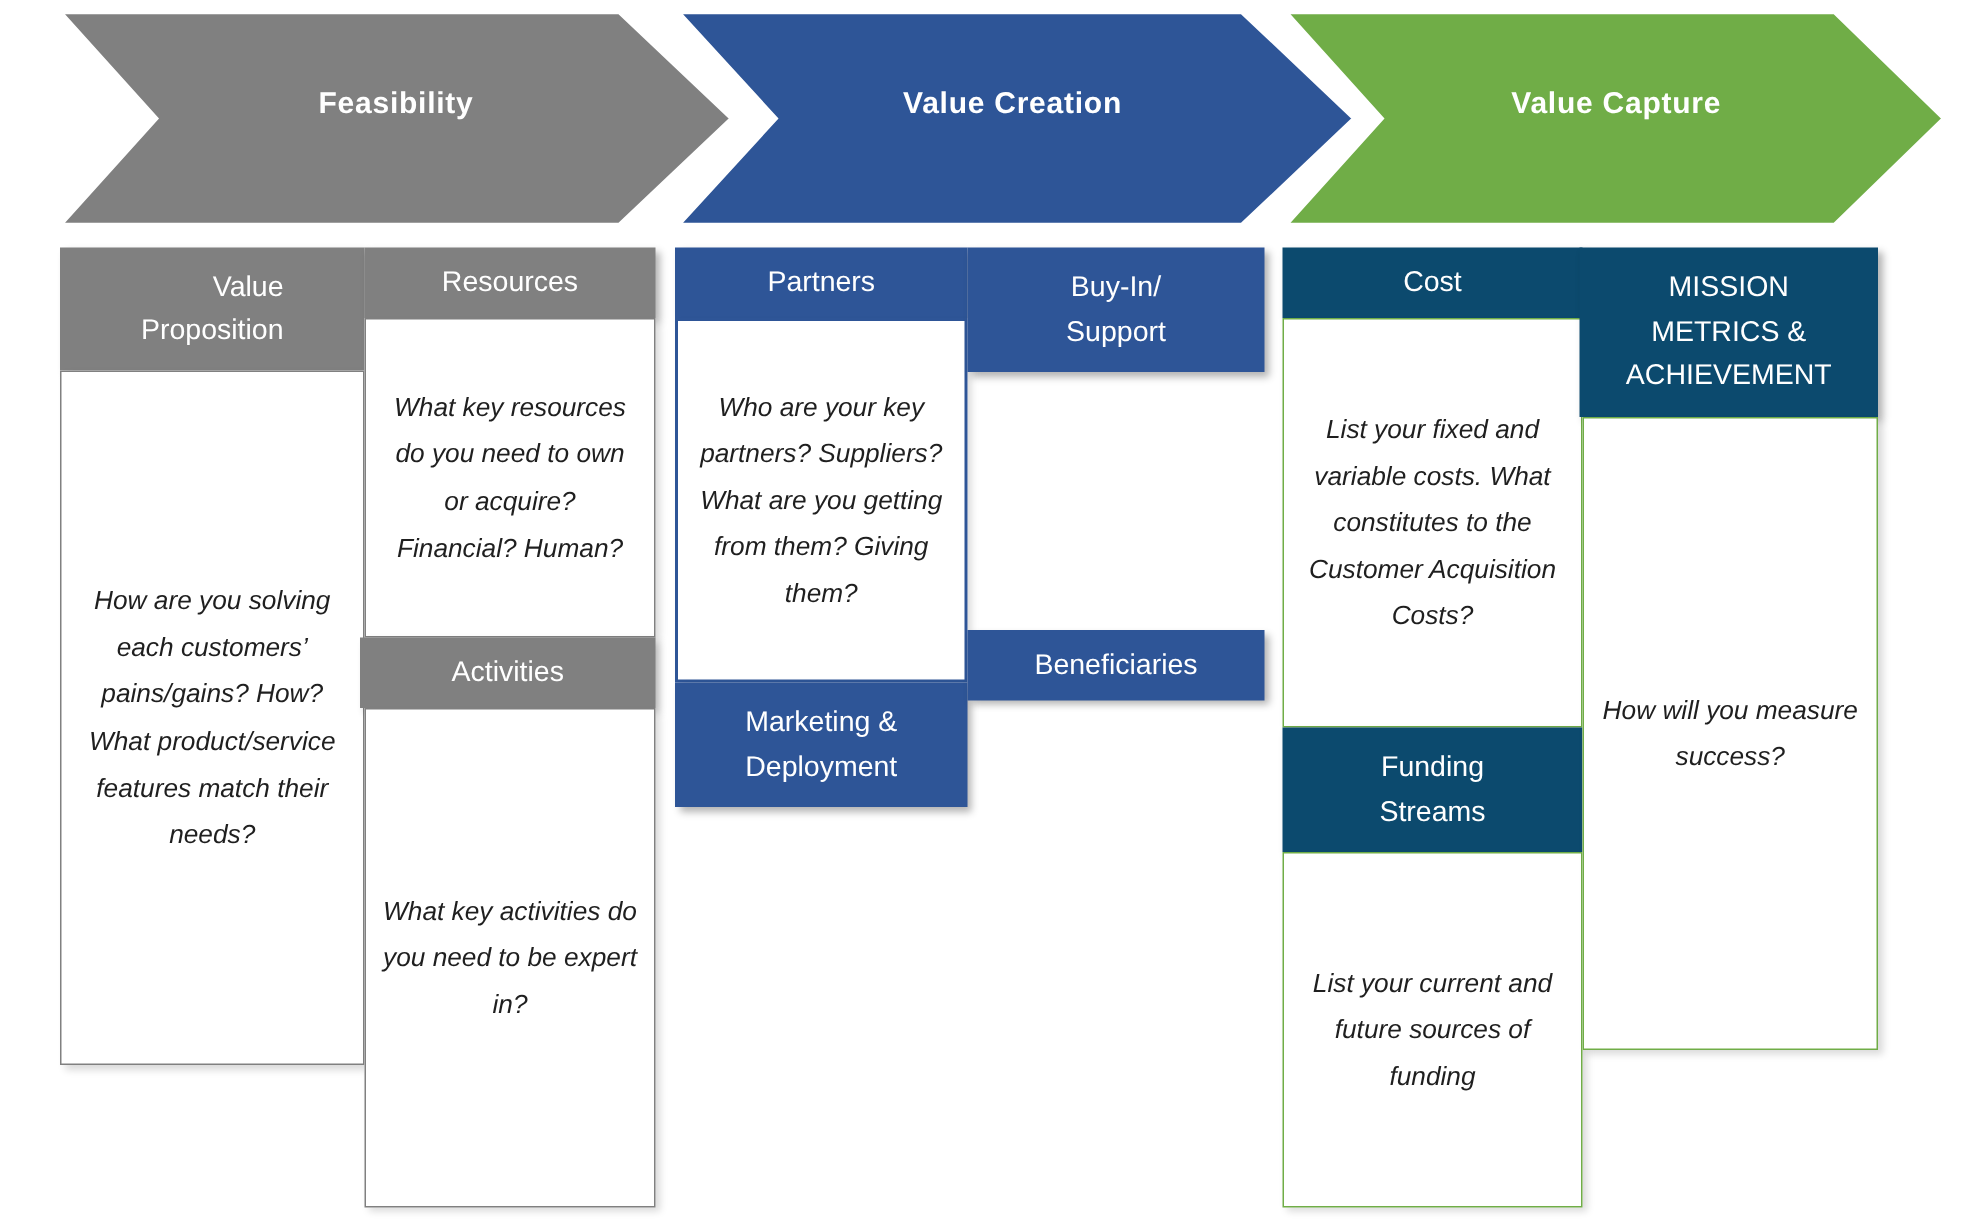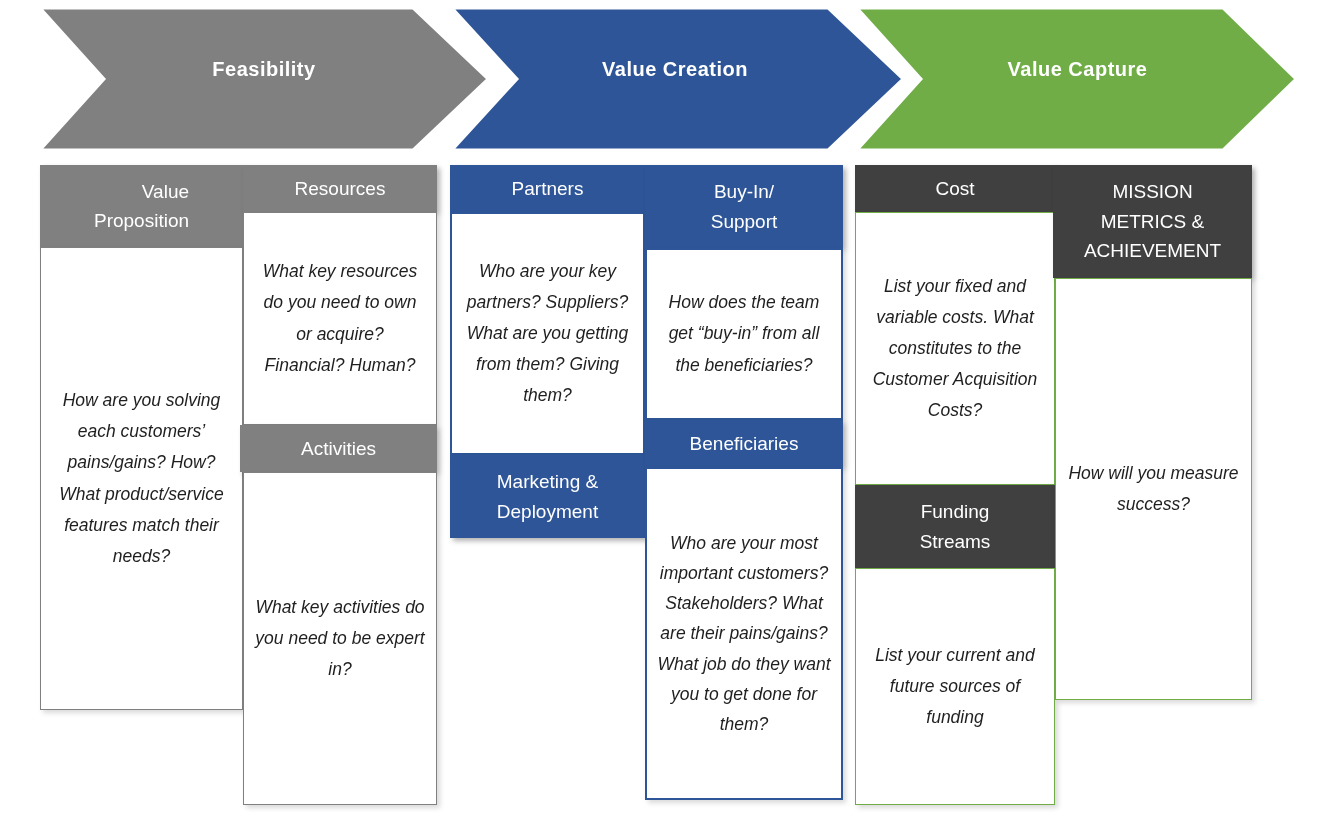--- a/index.html
+++ b/index.html
@@ -44,21 +44,21 @@
     font-style: italic;
     font-size: 17.5px;
     line-height: 1.78;
     color: #1f1f1f;
     box-sizing: border-box;
     padding: 8px 10px;
     box-shadow: 3px 3px 5px rgba(0,0,0,0.15);
   }
   .hdr-gray  { background: #808080; }
   .hdr-blue  { background: #2E5597; }
-  .hdr-green { background: #404040; }
+  .hdr-green { background: #0c4a6e; }
   .bdy-gray  { border: 1.5px solid #808080; }
   .bdy-blue  { border: 2px solid #2E5597; }
   .bdy-green { border: 1.5px solid #70AD47; }
 </style>
 </head>
 <body>
 
 <div id="canvas">
 
   <svg class="arrows-svg" width="1320" height="170" viewBox="0 0 1320 170">
@@ -82,24 +82,22 @@
   <div class="col-body bdy-gray" style="left:243px; top:472px; width:194px; height:333px;">What key activities do you need to be expert in?</div>
 
   <div class="col-header hdr-blue" style="left:450px; top:165px; width:195px; height:47px;text-align:center;">Partners</div>
   <div class="col-body bdy-blue" style="left:450px; top:212px; width:195px; height:243px;">Who are your key partners? Suppliers? What are you getting from them? Giving them?</div>
 
   <div class="col-header hdr-blue" style="left:450px; top:455px; width:195px; height:83px;">Marketing &amp;
 Deployment</div>
 
   <div class="col-header hdr-blue" style="left:645px; top:165px; width:198px; height:83px;">Buy-In/
 Support</div>
-  <div class="col-body bdy-blue" style="left:645px; top:248px; width:198px; height:172px;">How does the team get “buy-in” from all the beneficiaries?</div>
 
   <div class="col-header hdr-blue" style="left:645px; top:420px; width:198px; height:47px;">Beneficiaries</div>
-  <div class="col-body bdy-blue" style="left:645px; top:467px; width:198px; height:333px; line-height:1.72; padding:8px 6px;">Who are your most important customers? Stakeholders? What are their pains/gains? What job do they want you to get done for them?</div>
 
   <div class="col-header hdr-green" style="left:855px; top:165px; width:200px; height:47px;">Cost</div>
   <div class="col-body bdy-green" style="left:855px; top:212px; width:200px; height:273px;">List your fixed and variable costs. What constitutes to the Customer Acquisition Costs?</div>
 
   <div class="col-header hdr-green" style="left:855px; top:485px; width:200px; height:83px;">Funding
 Streams</div>
   <div class="col-body bdy-green" style="left:855px; top:568px; width:200px; height:237px;">List your current and future sources of funding</div>
 
   <div class="col-header hdr-green" style="left:1053px; top:165px; width:199px; height:113px;">MISSION
 METRICS &amp;

